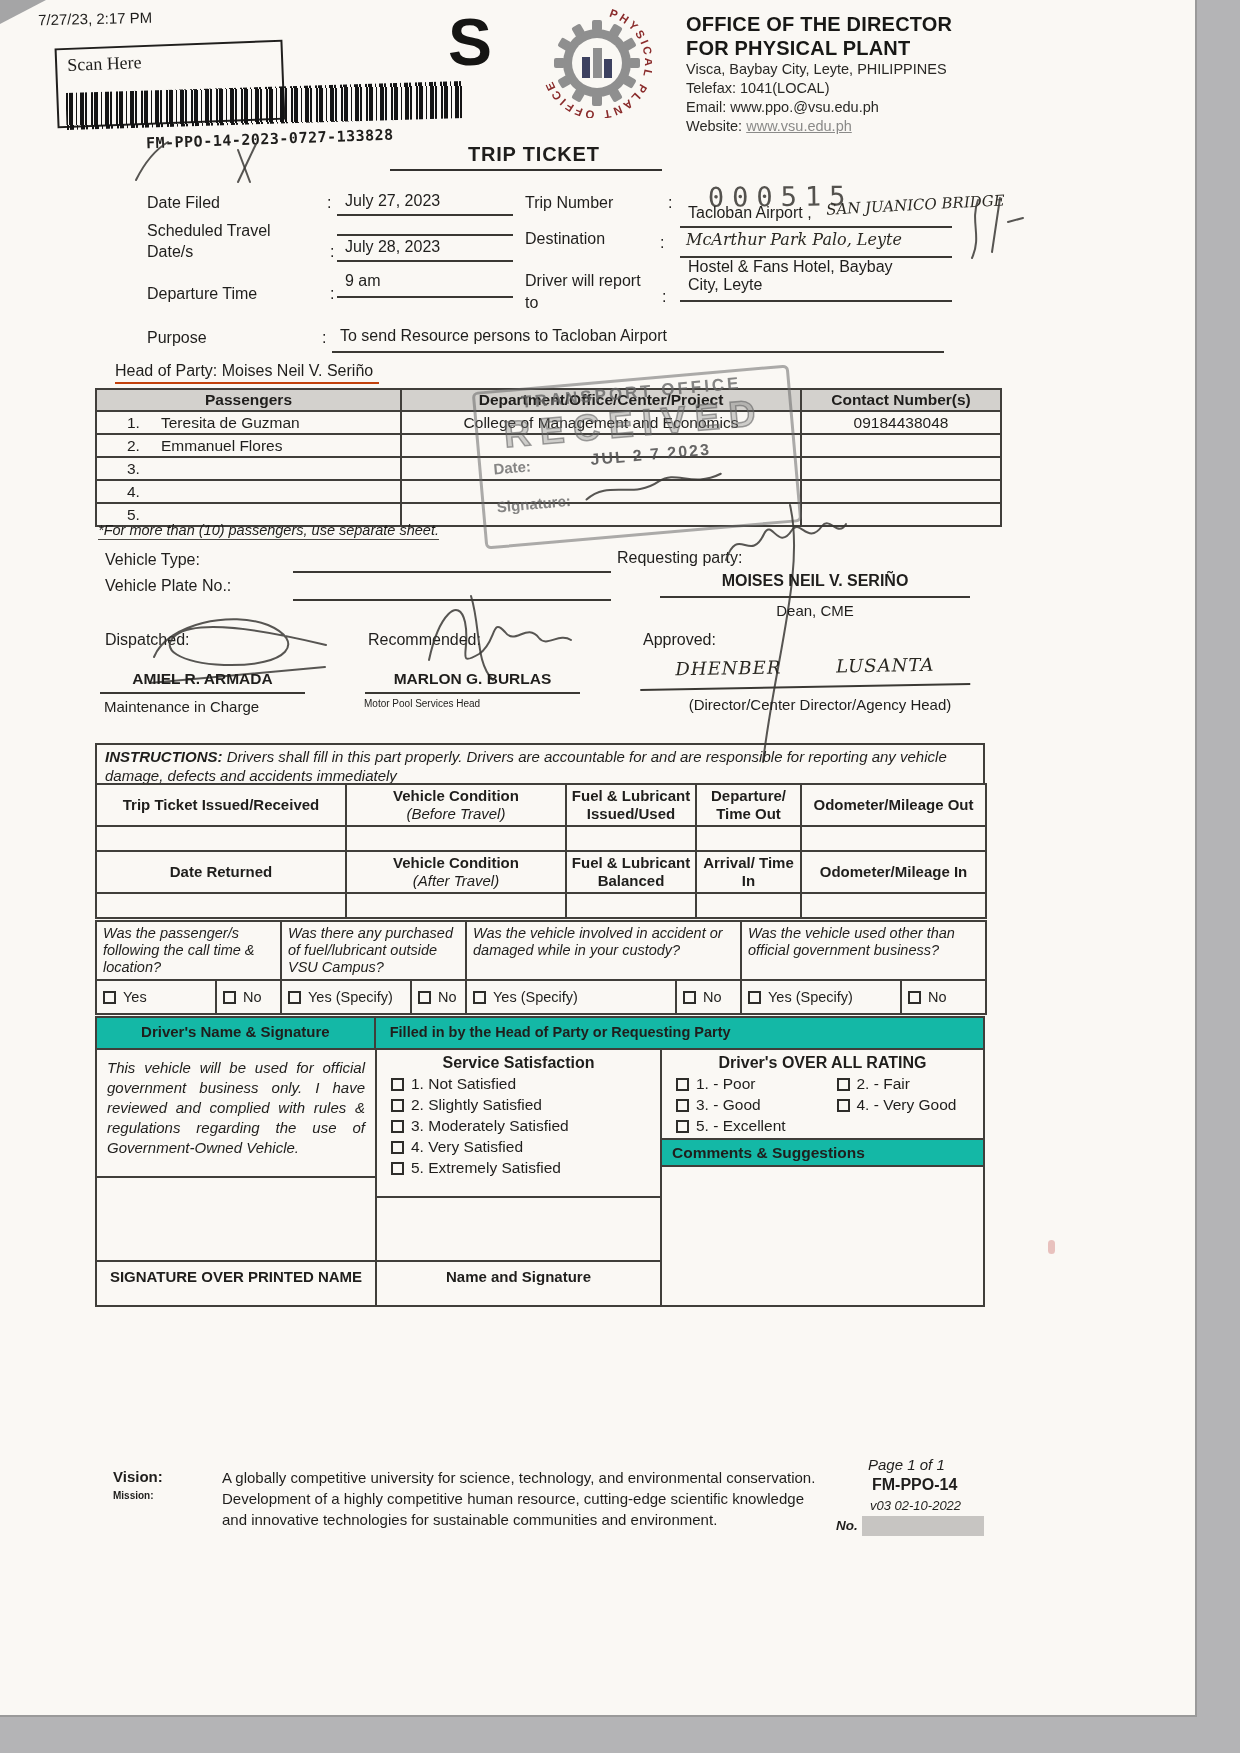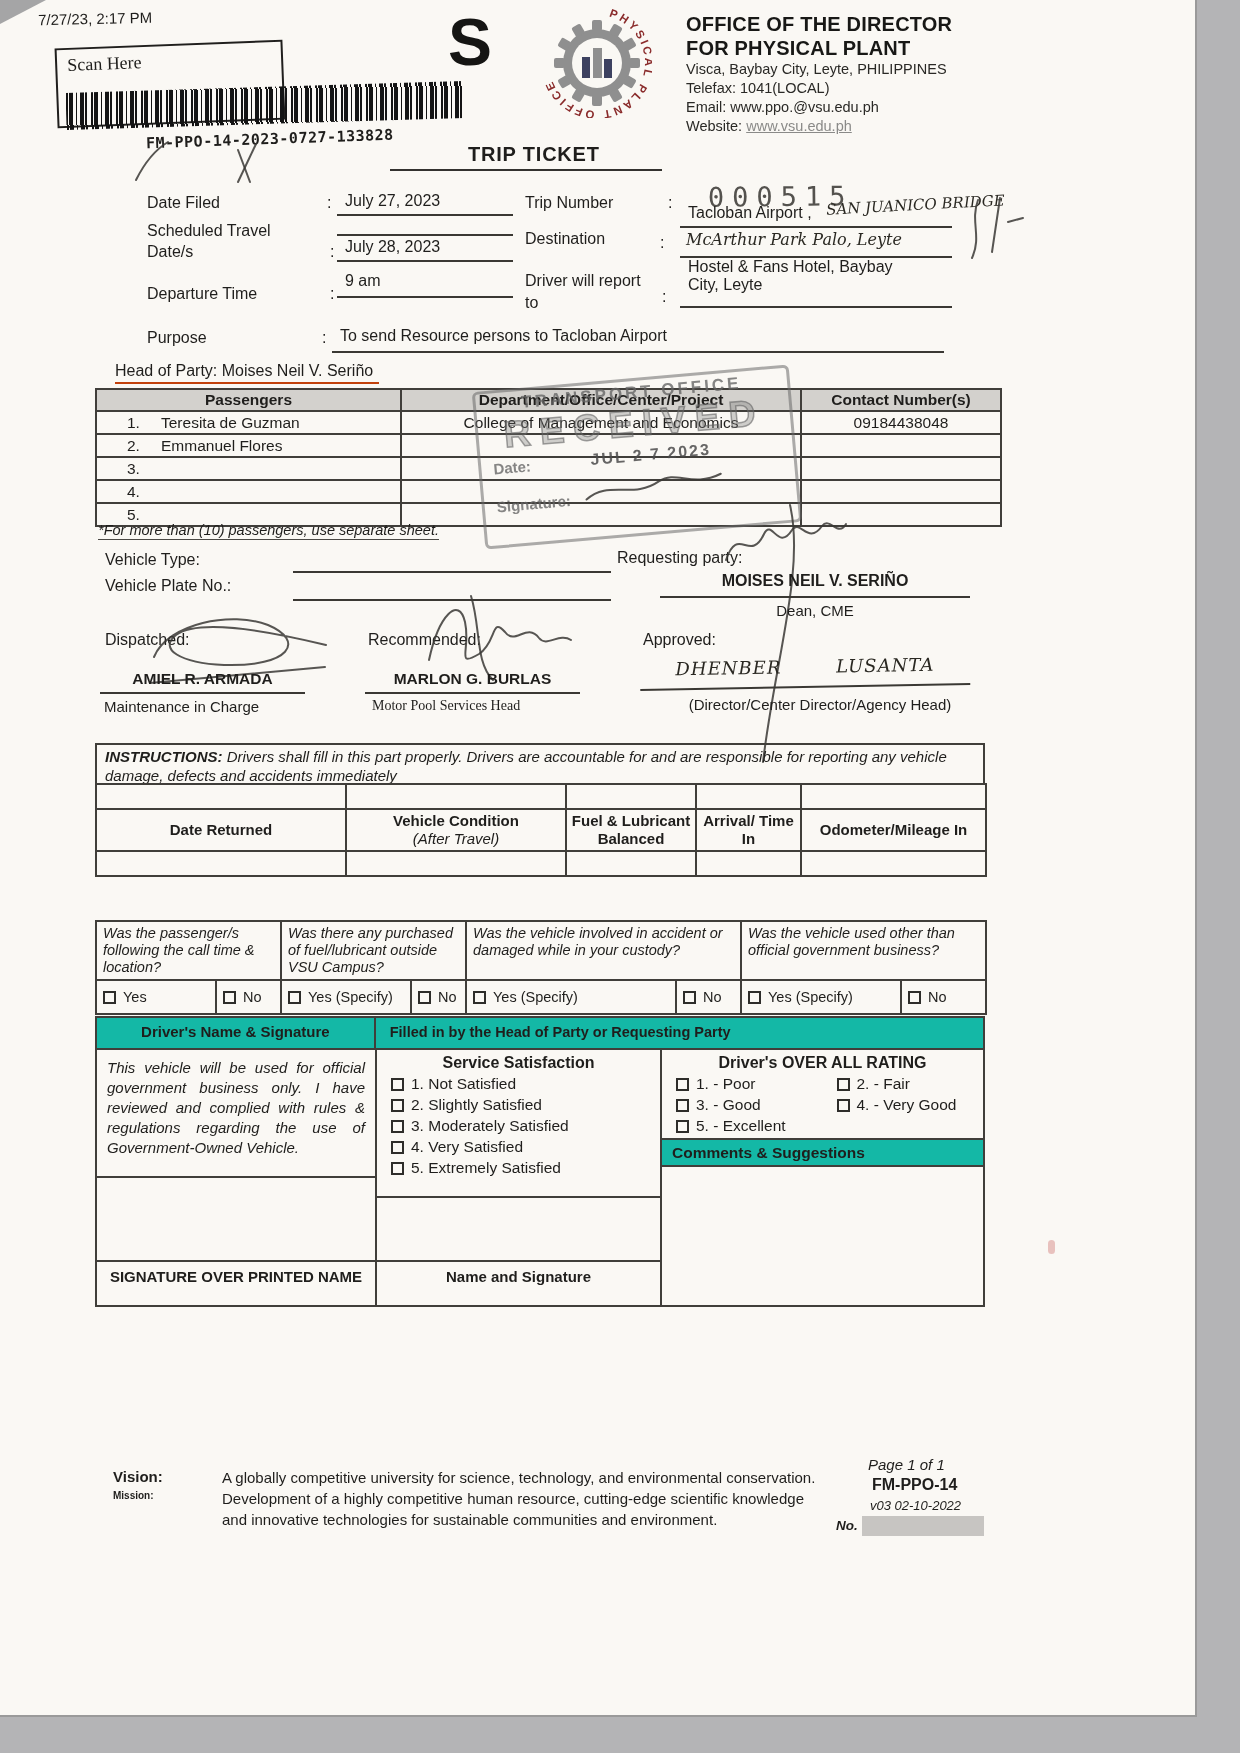--- a/index.html
+++ b/index.html
@@ -143,21 +143,21 @@
       <path d="M52,6 L44,60"></path>
       <path d="M60,30 L75,26"></path>
   </svg>
   <div class="abs lab" style="left:525px;top:230px;">Destination</div>
   <div class="abs lab" style="left:660px;top:234px;">:</div>
   <div class="abs hw uline" style="left:680px;top:230px;width:272px;height:28px;font-size:16px;padding-left:6px;">McArthur Park Palo, Leyte</div>
 
   <div class="abs lab" style="left:525px;top:272px;">Driver will report</div>
   <div class="abs lab" style="left:525px;top:294px;">to</div>
   <div class="abs lab" style="left:662px;top:288px;">:</div>
-  <div class="abs uline" style="left:680px;top:258px;width:272px;height:50px;padding-left:8px;">
+  <div class="abs uline" style="left:680px;top:258px;width:272px;height:44px;padding-left:8px;">
     <div class="lab">Hostel &amp; Fans Hotel, Baybay</div>
     <div class="lab">City, Leyte</div>
   </div>
 
   <div class="abs lab" style="left:115px;top:362px;border-bottom:2px solid #c2410c;padding:0 6px 2px 0;">Head of Party: Moises Neil V. Seriño</div>
 
   <table class="ptable abs" style="left:95px;top:388px;width:905px;">
     <colgroup>
         <col style="width:305px">
         <col style="width:400px">
@@ -237,39 +237,46 @@
   </svg>
   <div class="abs b c uline" style="left:100px;top:670px;width:205px;height:24px;font-size:15.5px;">AMIEL R. ARMADA</div>
   <div class="abs" style="left:104px;top:698px;width:205px;font-size:15px;">Maintenance in Charge</div>
 
   <div class="abs lab" style="left:368px;top:631px;">Recommended:</div>
   <svg class="abs sig" style="left:405px;top:588px;" width="200" height="95" viewBox="0 0 200 95">
     <path d="M24,72 C34,26 54,8 60,34 C66,62 50,80 74,66 C92,54 86,28 100,44 C110,58 122,34 134,50 C142,60 154,44 166,52"></path>
       <path d="M66,8 C76,40 70,74 88,92"></path>
   </svg>
   <div class="abs b c uline" style="left:365px;top:670px;width:215px;height:24px;font-size:15.5px;">MARLON G. BURLAS</div>
-  <div class="abs" style="left:372px;top:698px;width:215px;font-size:14px;font-family:Liberation Serif, serif;">Motor Pool Services Head</div>
+  <div class="abs" style="left:364px;top:698px;width:215px;font-size:10px;">Motor Pool Services Head</div>
 
   <div class="abs lab" style="left:643px;top:631px;">Approved:</div>
   <div class="abs hw c uline" style="left:640px;top:656px;width:330px;height:32px;font-size:18px;word-spacing:48px;letter-spacing:1px;transform:rotate(-1deg);">DHENBER LUSANTA</div>
   <div class="abs c" style="left:660px;top:696px;width:320px;font-size:15px;">(Director/Center Director/Agency Head)</div>
 
   <div class="abs instr-cap" style="left:95px;top:743px;width:890px;height:42px;">
     <span class="b i">INSTRUCTIONS:</span>
     <span class="i">Drivers shall fill in this part properly.  Drivers are accountable for and are responsible for reporting any vehicle damage, defects and accidents immediately</span>
   </div>
   <table class="itable abs" style="left:95px;top:783px;width:890px;">
     <colgroup>
         <col style="width:250px">
         <col style="width:220px">
         <col style="width:130px">
         <col style="width:105px">
         <col style="width:185px">
       </colgroup>
     <tbody>
+        <tr style="height:42px;">
+      <th>Trip Ticket Issued/Received</th>
+      <th><span>Vehicle Condition</span><br><span class="i" style="font-weight:normal;">(Before Travel)</span></th>
+      <th>Fuel &amp; Lubricant Issued/Used</th>
+      <th>Departure/ Time Out</th>
+      <th>Odometer/Mileage Out</th>
+    </tr>
     <tr style="height:25px;">
           <td></td>
           <td></td>
           <td></td>
           <td></td>
           <td></td>
         </tr>
     <tr style="height:42px;">
       <th>Date Returned</th>
       <th><span>Vehicle Condition</span><br><span class="i" style="font-weight:normal;">(After Travel)</span></th>

